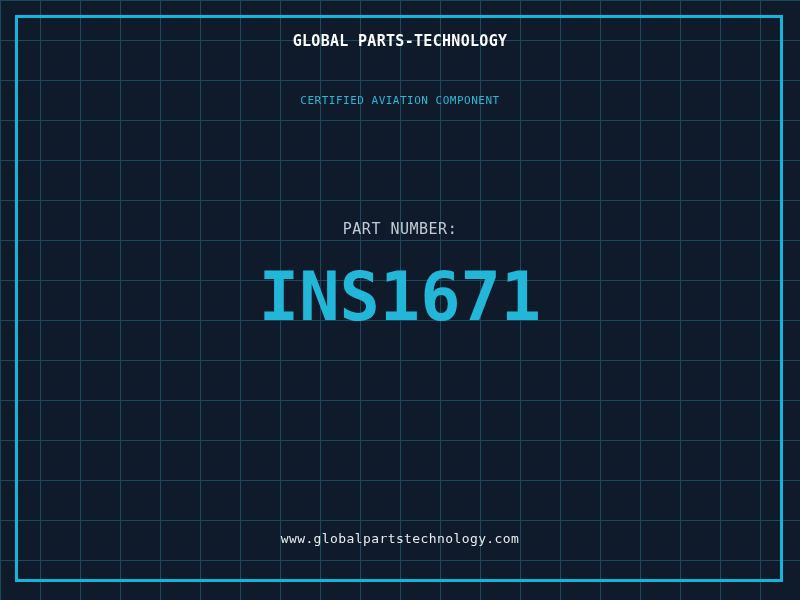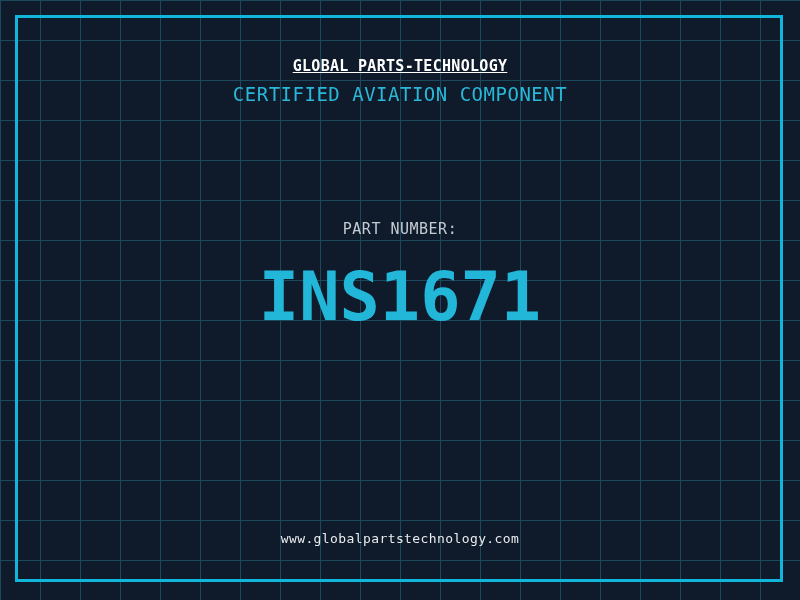--- a/index.html
+++ b/index.html
@@ -30,30 +30,29 @@
     pointer-events: none;
   }
   .text-layer {
     position: absolute;
     left: 0;
     width: 100%;
     text-align: center;
     white-space: pre;
   }
   .brand-title {
-    top: 57px;
+    top: 32px;
     font-size: 15px;
     font-weight: bold;
     letter-spacing: 0.3px;
     color: var(--title-text, #ffffff);
-    text-decoration: underline;
   }
   .brand-subtitle {
-    top: 83px;
-    font-size: 19px;
+    top: 94px;
+    font-size: 11px;
     letter-spacing: 0.5px;
     color: var(--subtitle-text, #29b8d8);
   }
   .part-label {
     top: 220px;
     font-size: 15px;
     letter-spacing: 0.5px;
     color: var(--label-text, #c3cbd3);
   }
   .part-number {

